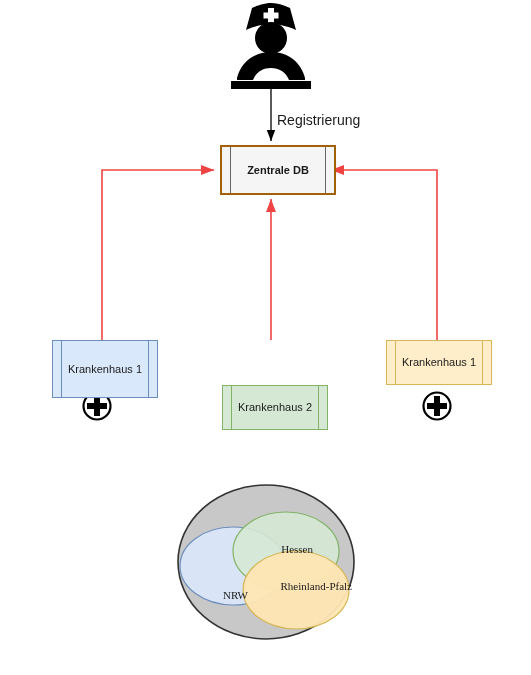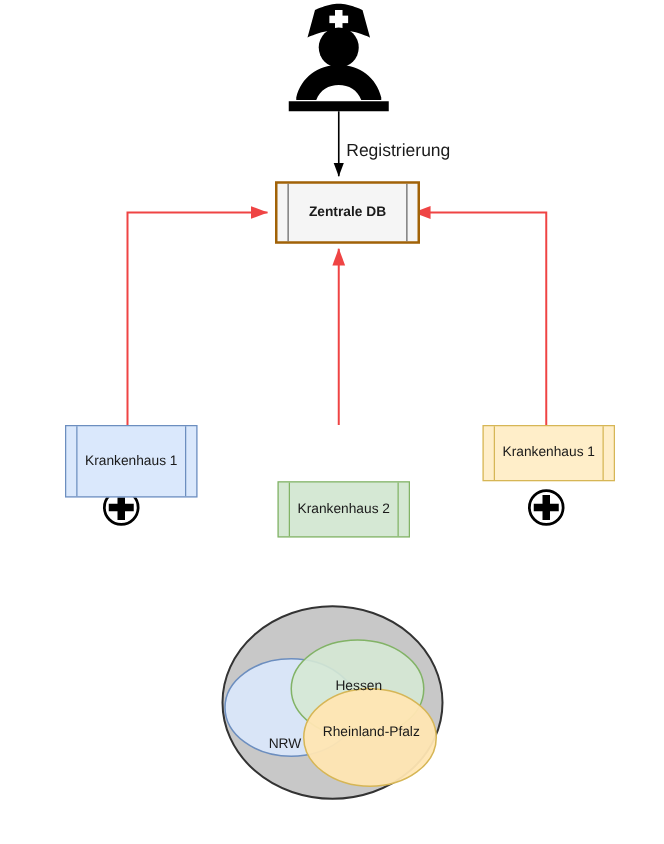--- a/index.html
+++ b/index.html
@@ -56,21 +56,22 @@
     background: transparent;
     white-space: nowrap;
     user-select: none;
   }
   .venn-label {
     position: absolute;
     font-size: 11px;
     color: #1a1a1a;
     white-space: nowrap;
     user-select: none;
-    text-align: center;
+    text-align: right;
+    font-family: Liberation Serif, serif;
   }
 </style>
 </head>
 <body>
 
 <div id="canvas">
 
   <svg id="svg-layer" viewBox="0 0 531 675">
     <defs>
       <marker id="arrow-black" markerWidth="10" markerHeight="10" refX="8.4" refY="3.2" orient="auto" markerUnits="strokeWidth">

